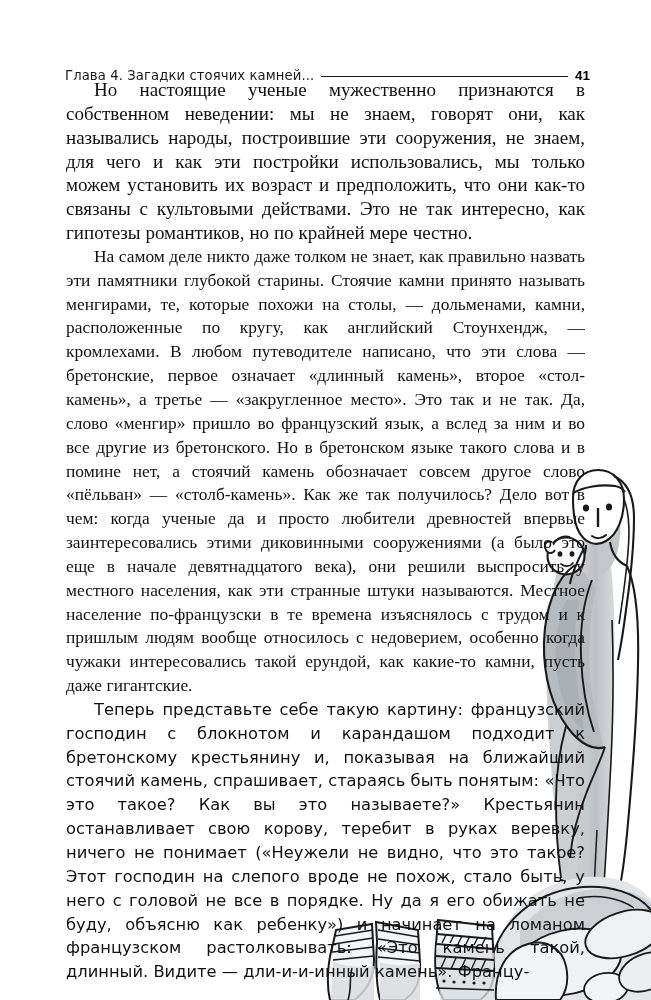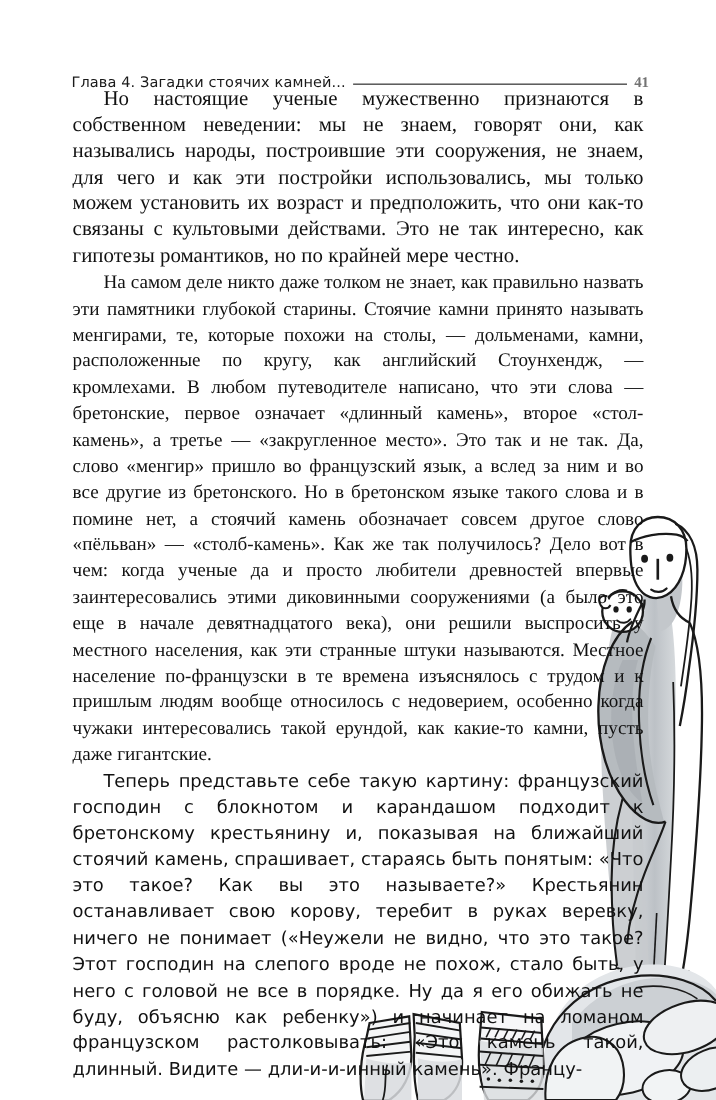--- a/index.html
+++ b/index.html
@@ -45,24 +45,24 @@
     white-space: nowrap;
   }
   .running-head-rule {
     flex: 1 1 auto;
     height: 0;
     border-top: 1.3px solid #1a1a1a;
     margin: 2px 7px 0 7px;
     min-width: 20px;
   }
   .running-head-folio {
-    font-family: Liberation Serif, serif;
+    font-family: Liberation Sans, sans-serif;
     font-size: 13.5px;
     font-weight: bold;
-    color: #737373;
+    color: #000000;
     white-space: nowrap;
   }
 
   
   .text-column {
     position: absolute;
     left: 66px;
     top: 78px;
     width: 519px;
   }

